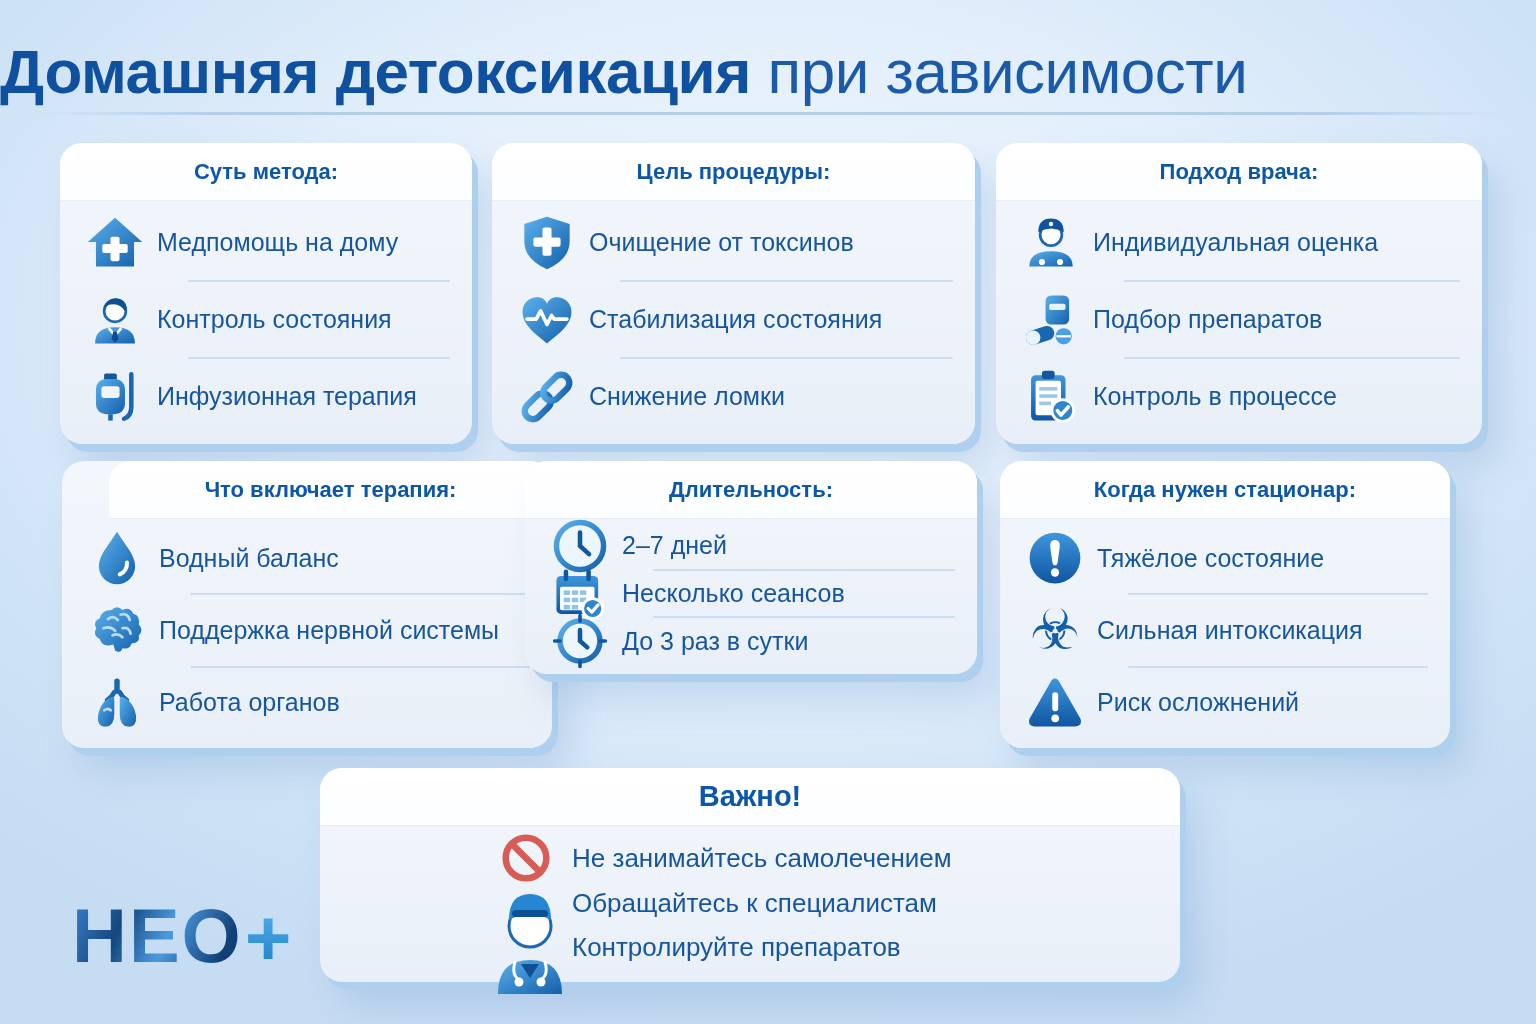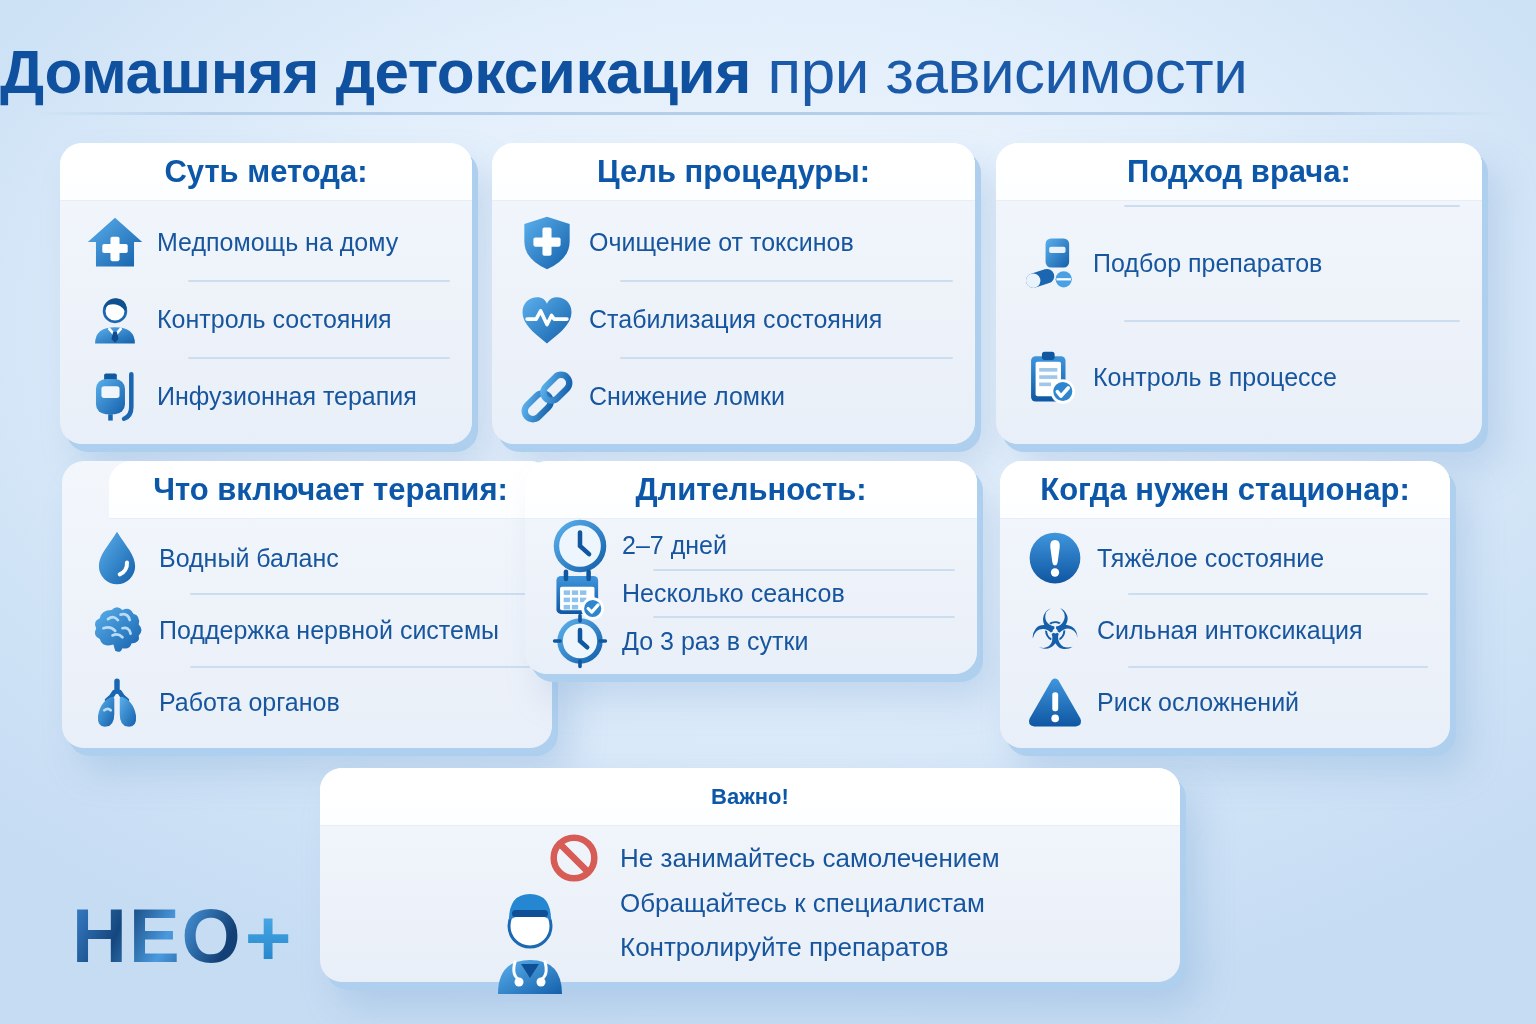--- a/index.html
+++ b/index.html
@@ -25,21 +25,21 @@
   
   .card{
     position:absolute;border-radius:22px;
     background:linear-gradient(180deg,#f3f7fc 0%,#e9eff8 100%);
     box-shadow:6px 8px 0 #aecfee, 18px 24px 36px rgba(110,155,205,.28);
   }
   .card-h{
     height:57px;background:linear-gradient(180deg,#ffffff,#fdfeff);
     border-radius:22px 22px 0 0;border-bottom:1px solid #e8eef7;
     display:flex;align-items:center;justify-content:center;
-    font-weight:bold;font-size:31px;color:#0d57a9;
+    font-weight:bold;font-size:22px;color:#0d57a9;
   }
   .card-b{
     position:absolute;top:58px;left:0;right:0;bottom:0;
     display:flex;flex-direction:column;
     padding:4px 16px 10px 24px;
   }
   .row{flex:1;display:flex;align-items:center;gap:11px;min-height:0;}
   .ic{width:62px;height:62px;flex:0 0 62px;display:flex;align-items:center;justify-content:center;}
   .ic svg{width:58px;height:58px;}
   .lbl{font-size:25px;color:#17569e;white-space:nowrap;}
@@ -47,22 +47,22 @@
   .glyph{font-family:"DejaVu Sans",sans-serif;font-size:56px;line-height:1;color:#155ea9;}
   
   .c1{left:60px;top:143px;width:412px;height:301px;}
   .c2{left:492px;top:143px;width:483px;height:301px;}
   .c3{left:996px;top:143px;width:486px;height:301px;}
   .c4{left:62px;top:461px;width:443px;height:287px;padding-left:47px;}
   .c5{left:525px;top:461px;width:452px;height:213px;}
   .c6{left:1000px;top:461px;width:450px;height:287px;}
   
   .c7{left:320px;top:768px;width:860px;height:214px;}
-  .c7 .card-h{font-size:22px;}
-  .c7 .card-b{padding:10px 20px 12px 178px;margin-left:48px;}
+  .c7 .card-h{font-size:29px;}
+  .c7 .card-b{padding:10px 20px 12px 178px;}
   .c7 .row{gap:18px;}
   .c7 .ic{width:56px;height:56px;flex:0 0 56px;}
   .c7 .ic svg{width:52px;height:52px;}
   .c7 .lbl{font-size:26px;}
   .surgeon{
     position:absolute;left:172px;top:114px;width:76px;height:112px;
   }
   .surgeon svg{width:76px;height:112px;}
   
   .logo{position:absolute;left:72px;top:898px;font-weight:bold;line-height:1;}
@@ -176,20 +176,33 @@
             </svg>
         </span>
         <span class="lbl">Снижение ломки</span>
       </div>
     </div>
   </section>
 
   <section class="card c3">
     <header class="card-h">Подход врача:</header>
     <div class="card-b">
+      <div class="row">
+        <span class="ic">
+          <svg viewBox="0 0 64 64">
+              <path d="M8 58 Q8 41 32 41 Q56 41 56 58 Z" fill="url(#gb)"></path>
+              <circle cx="32" cy="23" r="12" fill="#fff" stroke="#1c67b2" stroke-width="3"></circle>
+              <path d="M18 20 Q18 5 32 5 Q46 5 46 20 Q32 12 18 20 Z" fill="#0f549c"></path>
+              <circle cx="32" cy="11" r="2.4" fill="#fff"></circle>
+              <circle cx="22" cy="53" r="3.4" fill="#fff"></circle>
+              <circle cx="42" cy="53" r="3.4" fill="#fff"></circle>
+            </svg>
+        </span>
+        <span class="lbl">Индивидуальная оценка</span>
+      </div>
       <div class="sep"></div>
       <div class="row">
         <span class="ic">
           <svg viewBox="0 0 64 64">
               <rect x="26" y="5" width="26" height="32" rx="6" fill="url(#gb)"></rect>
               <rect x="30" y="14" width="18" height="7" rx="2" fill="#fff" opacity=".88"></rect>
               <g transform="rotate(-18 20 49)">
                 <rect x="4" y="41" width="32" height="16" rx="8" fill="#1a66b0"></rect>
                 <rect x="4" y="41" width="16" height="16" rx="8" fill="#e9f3fc"></rect>
               </g>

